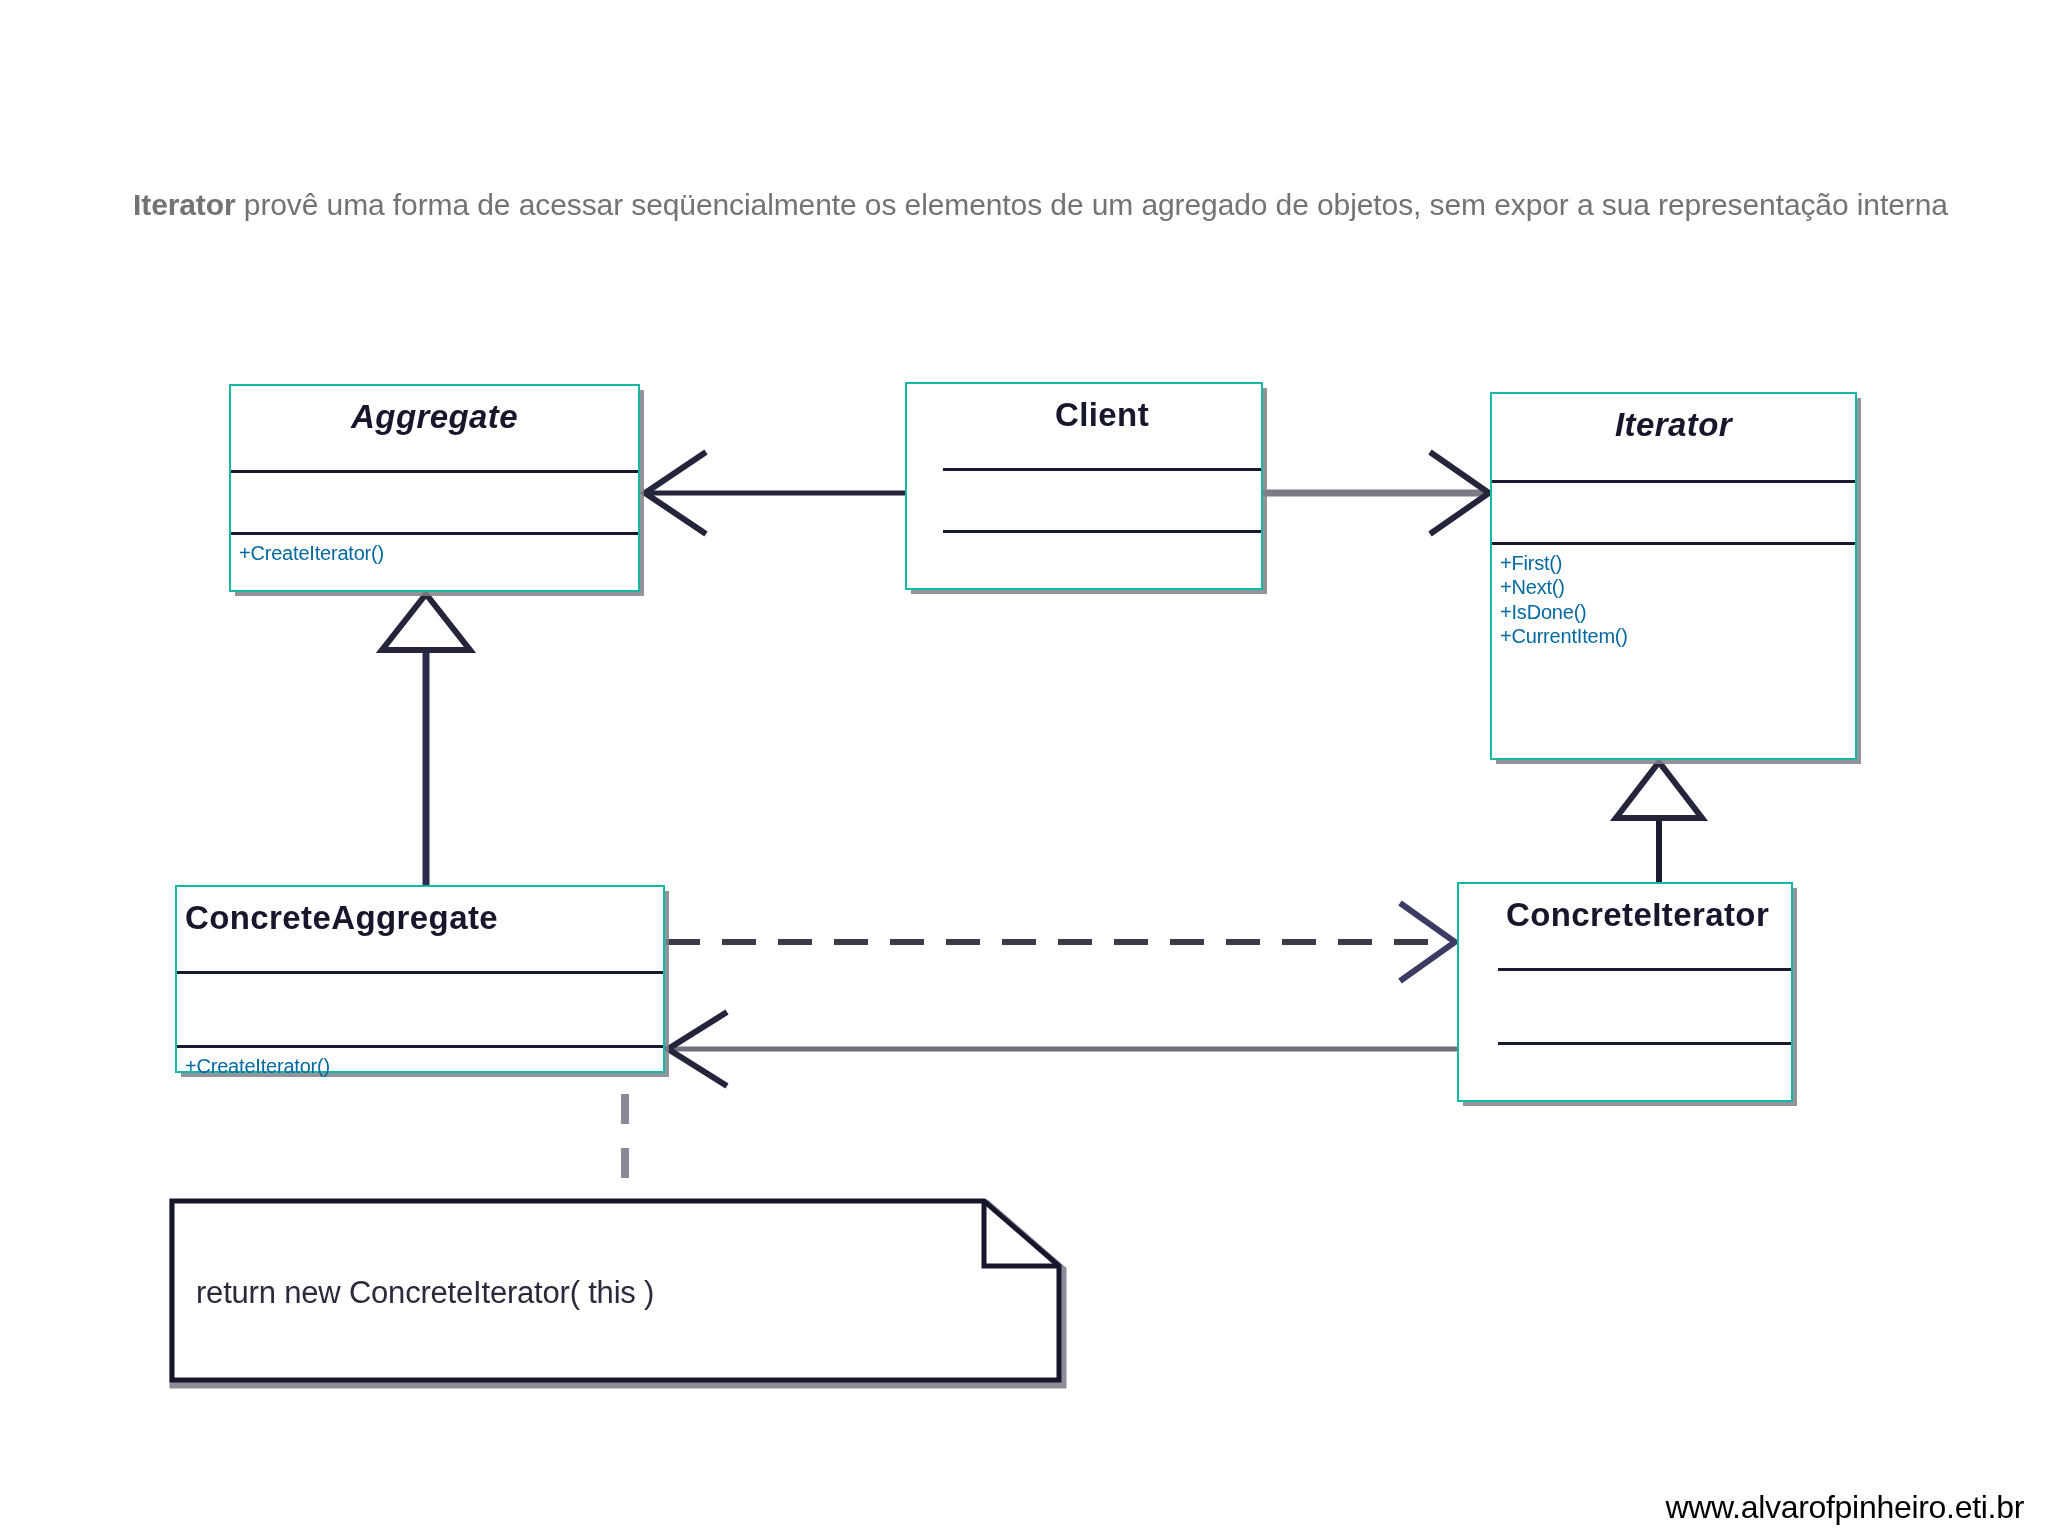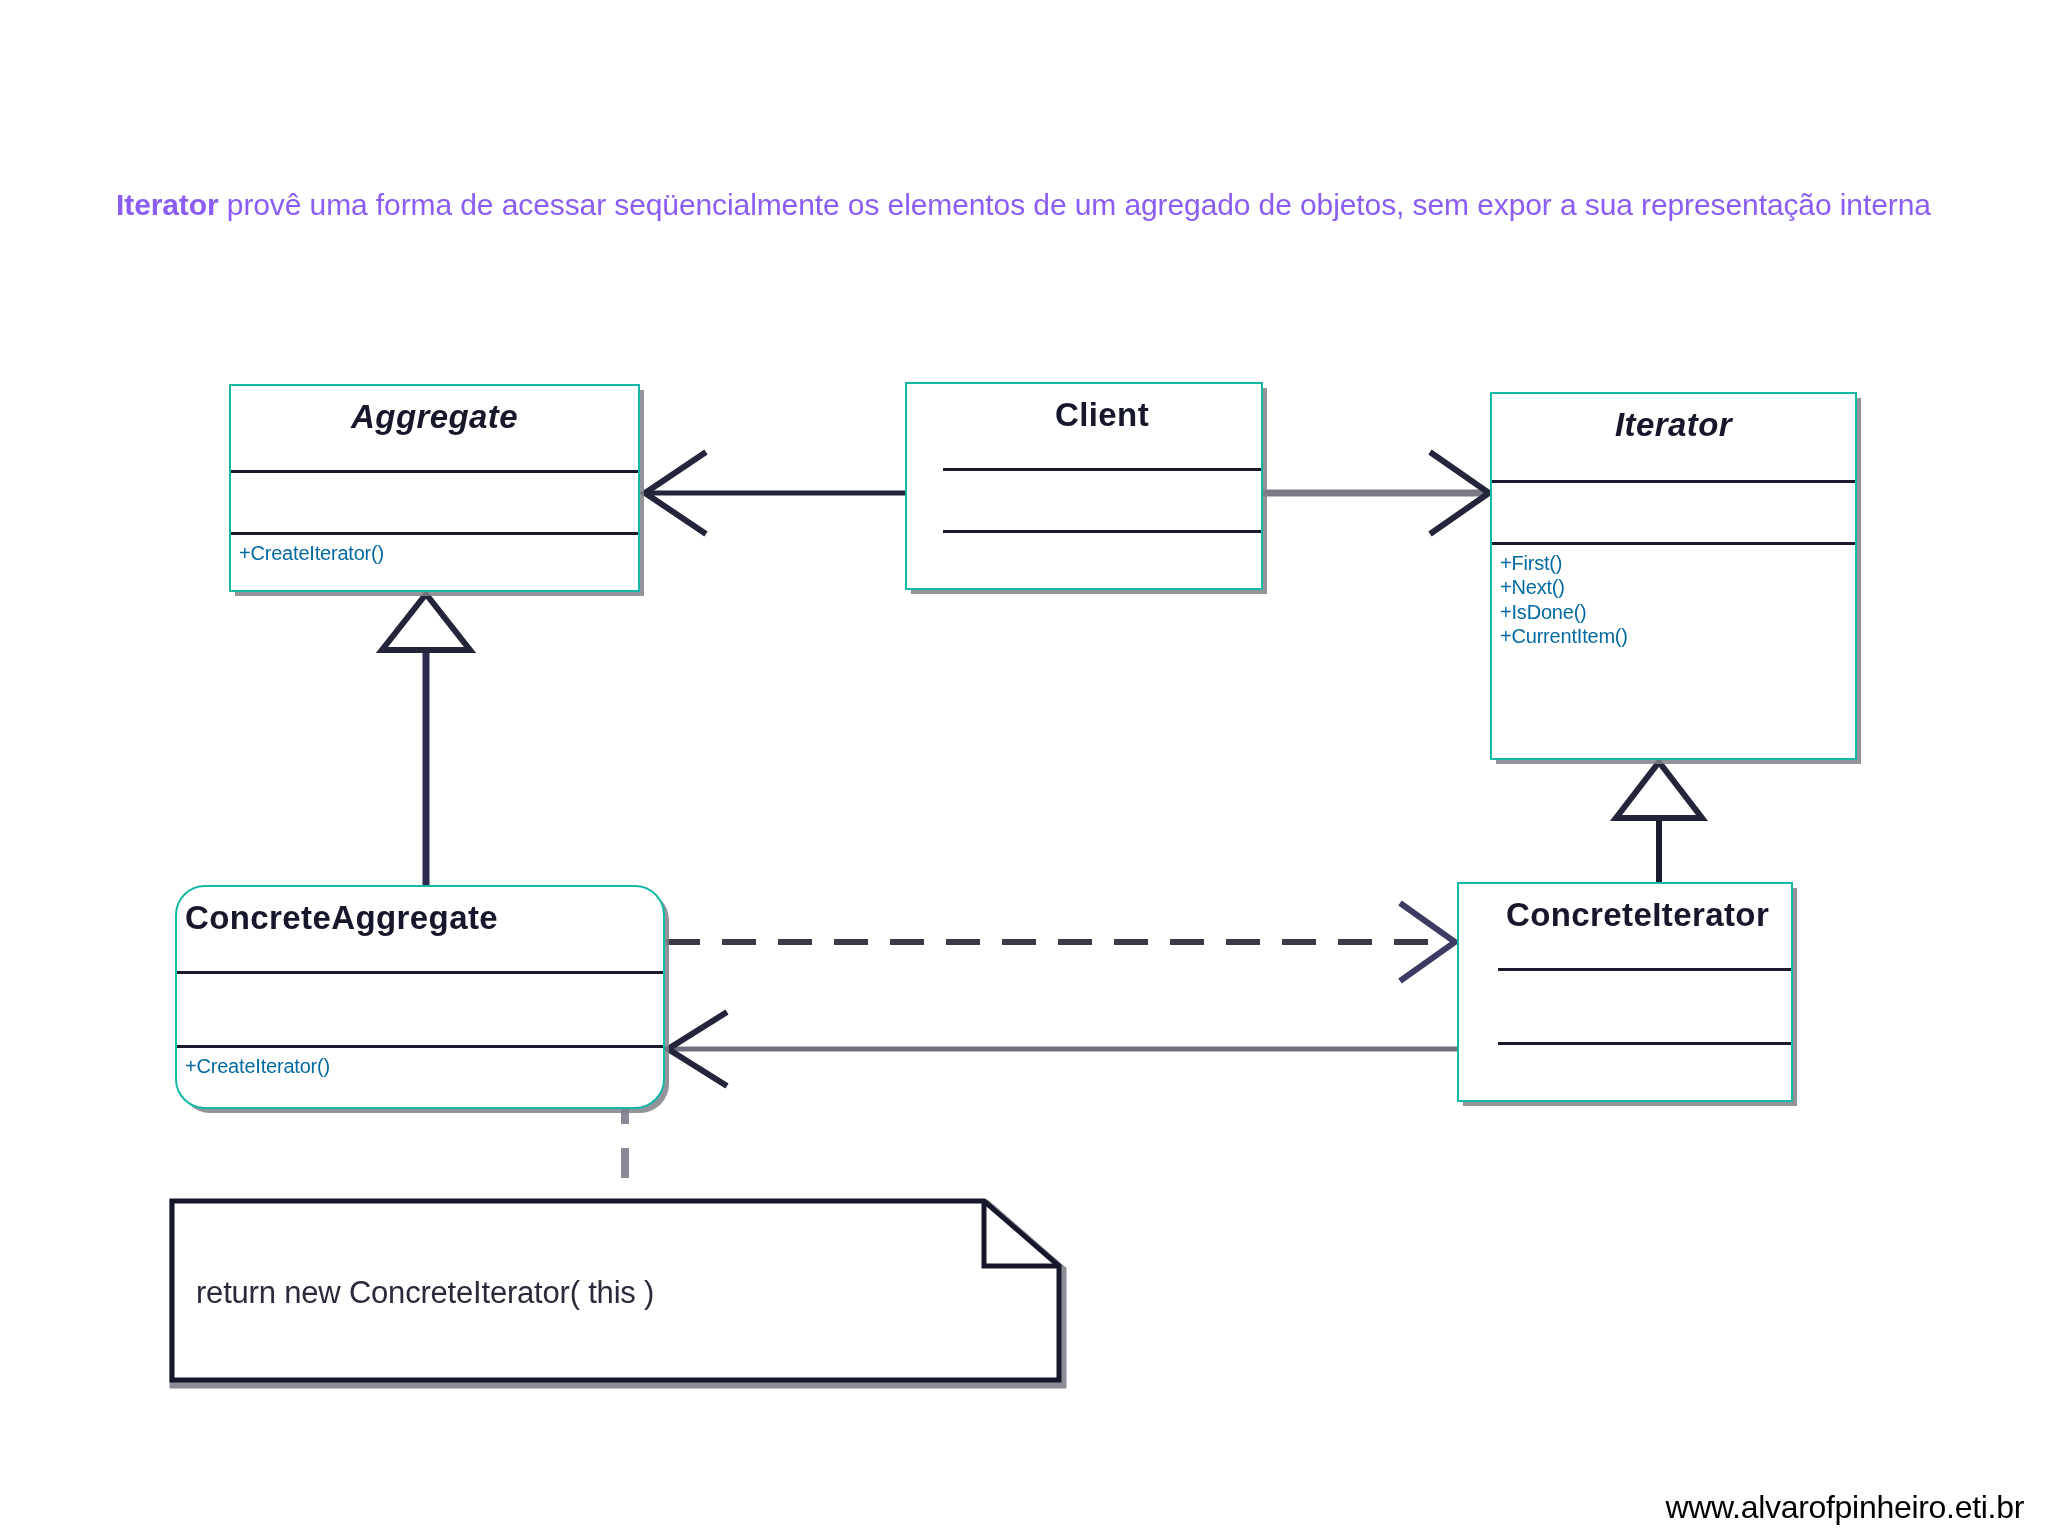--- a/index.html
+++ b/index.html
@@ -12,26 +12,26 @@
     height: 1536px;
     position: relative;
     overflow: hidden;
     font-family: "Liberation Sans", sans-serif;
     color: #000000;
   }
 
   
   #intro-text {
     position: absolute;
-    left: 116px;
+    left: 133px;
     top: 184px;
     width: 1900px;
     font-size: 30px;
     line-height: 1.42;
-    color: #8b5cf6;
+    color: #737373;
     letter-spacing: -0.1px;
   }
   #intro-text .lead {
     font-weight: bold;
   }
 
   
   #diagram-canvas {
     position: absolute;
     left: 0;
@@ -91,21 +91,21 @@
   #class-client           { left: 905px; top: 382px;  width: 358px; height: 208px; padding-left: 36px; }
   #class-client .c1       { height: 84px; }
   #class-client .c2       { height: 62px; }
   #class-client .c3       { height: 56px; }
 
   #class-iterator         { left: 1490px; top: 392px; width: 367px; height: 368px; }
   #class-iterator .c1     { height: 86px; }
   #class-iterator .c2     { height: 62px; }
   #class-iterator .c3     { height: 214px; }
 
-  #class-concrete-aggregate      { left: 175px; top: 885px;  width: 490px; height: 224px; border-radius: 30px; }
+  #class-concrete-aggregate      { left: 175px; top: 885px;  width: 490px; height: 188px; }
   #class-concrete-aggregate .c1  { height: 84px; }
   #class-concrete-aggregate .c2  { height: 74px; }
   #class-concrete-aggregate .c3  { height: 56px; }
 
   #class-concrete-iterator       { left: 1457px; top: 882px; width: 336px; height: 220px; padding-left: 39px; }
   #class-concrete-iterator .c1   { height: 84px; }
   #class-concrete-iterator .c2   { height: 74px; }
   #class-concrete-iterator .c3   { height: 56px; }
 
   

